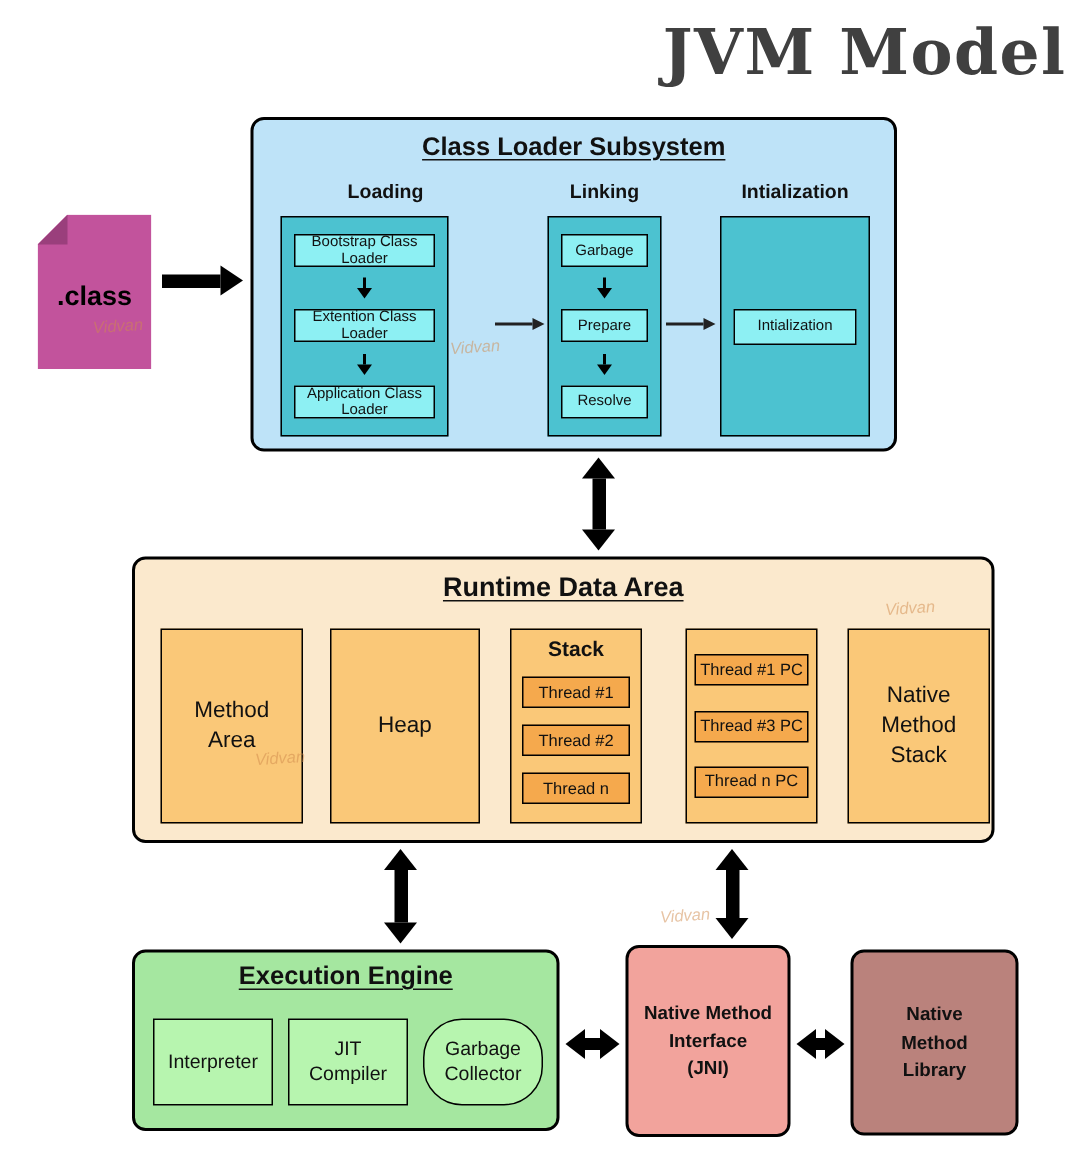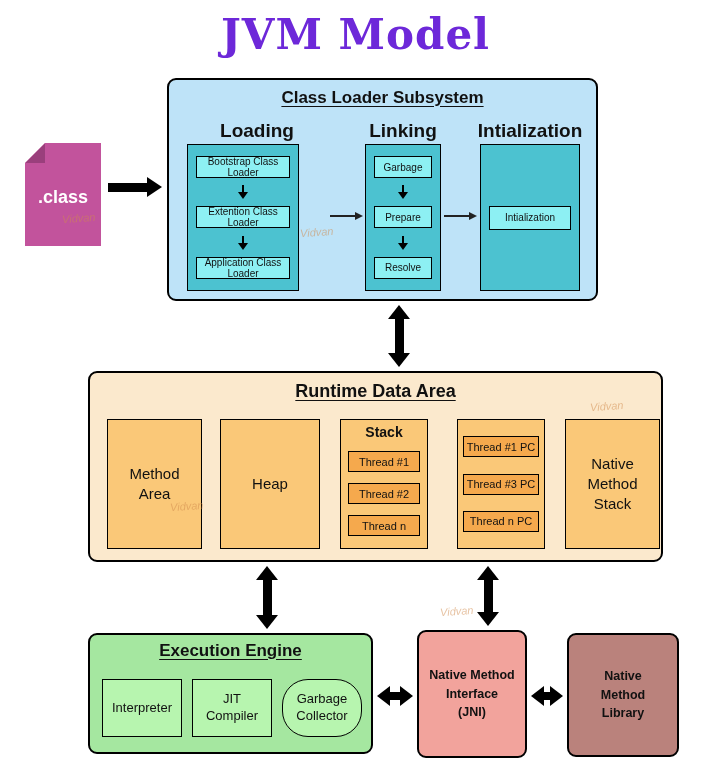--- a/index.html
+++ b/index.html
@@ -1,31 +1,31 @@
 <!DOCTYPE html>
 <html><head>
 <meta charset="utf-8">
 <style>
   * { margin:0; padding:0; box-sizing:border-box; }
   body { background:#ffffff; font-family:"Liberation Sans", sans-serif; color:#111; }
   #canvas { position:relative; width:711px; height:776px; background:#fff; overflow:hidden; }
 
-  .title { position:absolute; top:10px; left:0; right:0; text-align:center;
+  .title { position:absolute; top:10px; left:0; right:0; text-align:right;
            font-family:"DejaVu Serif", serif; font-weight:800; font-size:42px;
-           color:#6d28d9; letter-spacing:1px; }
+           color:#404040; letter-spacing:1px; }
 
   
   .panel { position:absolute; border:2px solid #000; border-radius:9px; }
   .panel-title { position:absolute; top:8px; left:0; right:0; text-align:center;
                  font-weight:bold; font-size:17px; text-decoration:underline;
                  text-underline-offset:3px; }
 
   
   .cls { left:167px; top:78px; width:431px; height:223px; background:#BEE3F8; }
-  .col-header { position:absolute; top:40px; text-align:center; font-weight:bold; font-size:19px; }
+  .col-header { position:absolute; top:40px; text-align:center; font-weight:bold; font-size:13px; }
   .teal { position:absolute; top:64px; height:147px; background:#4CC2D0; border:1.5px solid #000;
           display:flex; flex-direction:column; align-items:center; justify-content:space-evenly; padding:4px 0; }
   .teal.center { justify-content:center; }
   .cyan { width:calc(100% - 16px); height:22px; background:#8DF0F3; border:1.5px solid #000;
           display:flex; align-items:center; justify-content:center; font-size:10px; text-align:center; }
   .cyan.tall { height:24px; }
 
   
   .sm-arrow { display:flex; flex-direction:column; align-items:center; }
   .sm-arrow .stem { width:2.5px; height:7px; background:#000; }
@@ -37,21 +37,21 @@
   .thin-arrow .line { flex:1; height:2px; background:#222; }
   .thin-arrow .tip  { width:0; height:0; border-top:4.5px solid transparent;
                       border-bottom:4.5px solid transparent; border-left:8px solid #222; }
 
   
   .file-icon { position:absolute; left:25px; top:143px; width:76px; height:103px; background:#C2539C;
                clip-path:polygon(20px 0, 100% 0, 100% 100%, 0 100%, 0 20px);
                display:flex; align-items:center; justify-content:center; }
   .file-icon .fold { position:absolute; left:0; top:0; width:0; height:0;
                      border-bottom:20px solid #9A3F7C; border-left:20px solid transparent; }
-  .file-label { color:#ffffff; font-weight:bold; font-size:18px; margin-top:6px;text-align:center; }
+  .file-label { color:#000000; font-weight:bold; font-size:18px; margin-top:6px;text-align:center; }
 
   
   .arrow-right { position:absolute; display:flex; align-items:center; }
   .arrow-right .hbody { flex:1; height:9px; background:#000; }
   .arrow-right .tri   { width:0; height:0; border-top:10px solid transparent;
                         border-bottom:10px solid transparent; border-left:15px solid #000; }
 
   
   .dbl-v { position:absolute; width:24px; display:flex; flex-direction:column; align-items:center; }
   .dbl-v .tri-up   { width:0; height:0; border-left:11px solid transparent; border-right:11px solid transparent; border-bottom:14px solid #000; }

